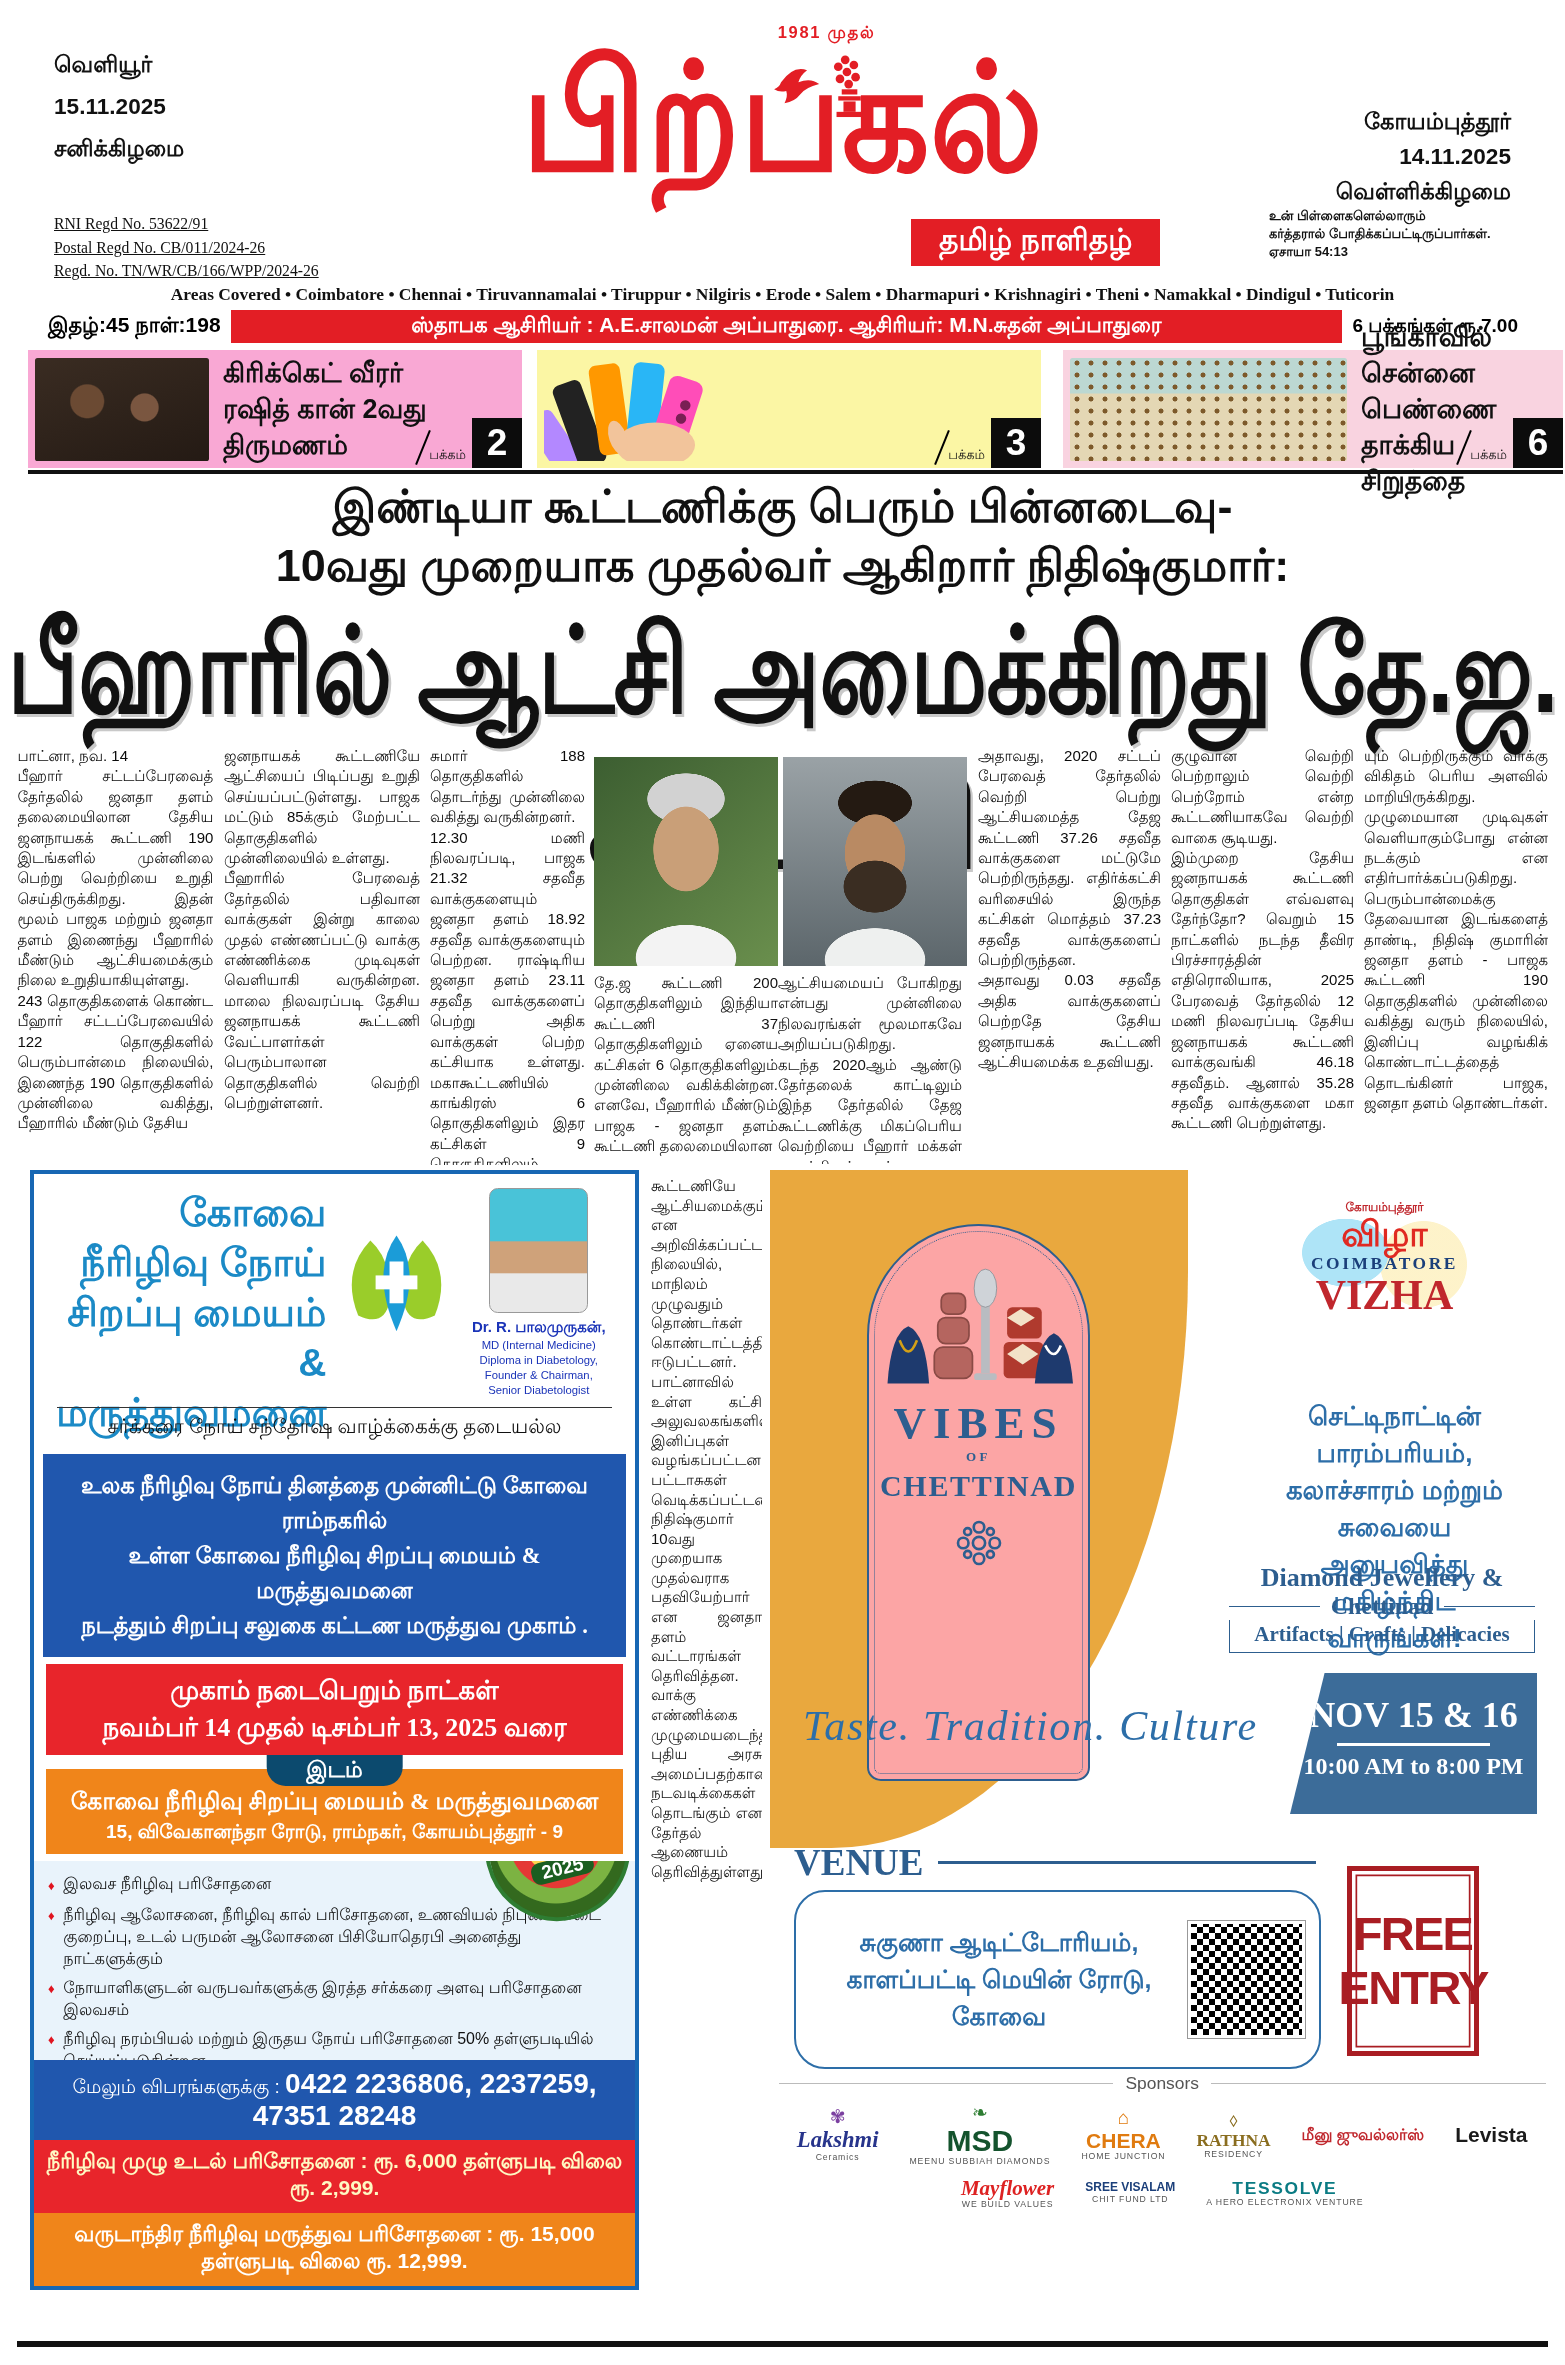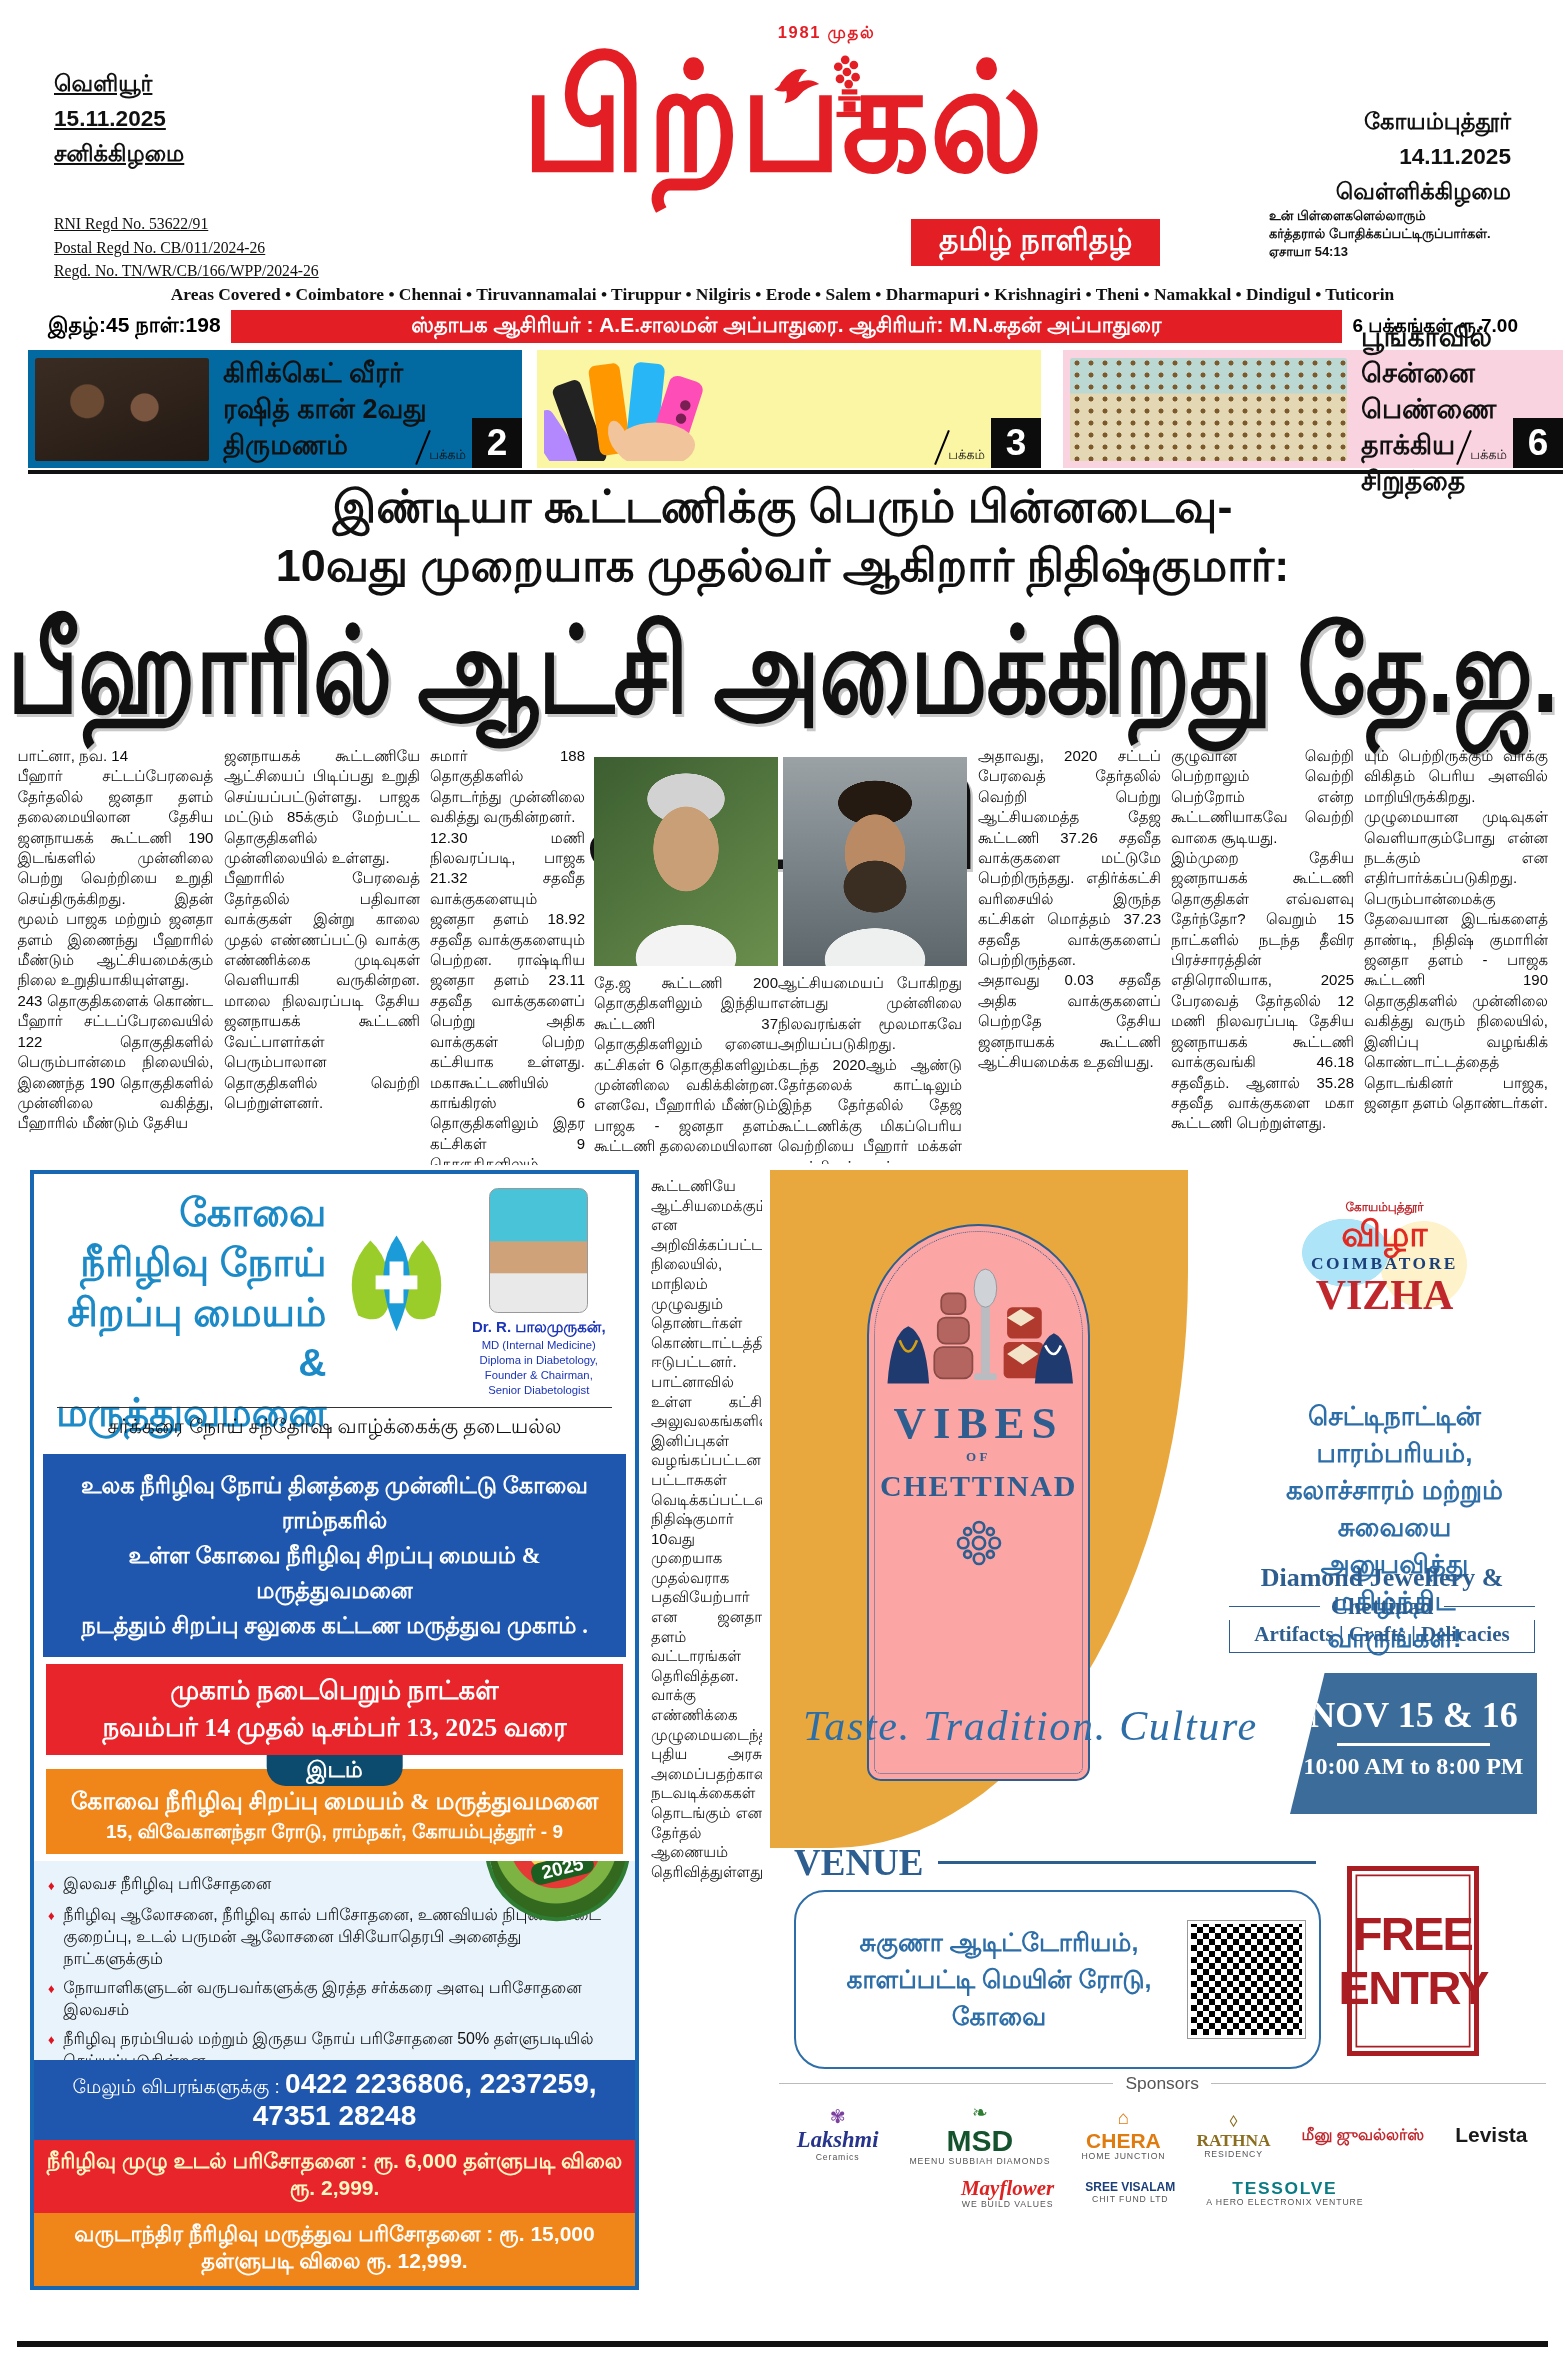--- a/index.html
+++ b/index.html
@@ -2,21 +2,21 @@
 <html style="font-size:14px"><head>
 <meta charset="utf-8">
 <style>
   html,body{margin:0;padding:0;background:#777;}
   #page{position:relative;width:1565px;height:2366px;background:#fff;overflow:hidden;
         font-family:"Liberation Sans",sans-serif;color:#111;}
   .abs{position:absolute;}
   .ml{white-space:pre-line;}
 
   
-  .city-left{left:54px;top:66px;font-size:22.6px;font-weight:bold;line-height:35px;text-decoration:underline;}
+  .city-left{left:54px;top:44px;font-size:22.6px;font-weight:bold;line-height:42px;}
   .city-right{right:54px;top:104px;font-size:22.6px;font-weight:bold;line-height:35px;text-align:right;}
   .emblem{left:735px;top:22.6px;width:183px;text-align:center;color:#e31e25;z-index:3;}
   .emblem .y{font-size:16.5px;font-weight:bold;letter-spacing:1.7px;}
   .masthead{left:0;top:42px;width:100%;text-align:center;color:#e31e25;font-size:137px;
             font-weight:bold;line-height:1;transform:scaleY(1.1);transform-origin:top;z-index:2;}
   .tagline{left:911px;top:219px;background:#e31e25;color:#fff;font-size:30px;font-weight:bold;
            padding:4.3px 28px;z-index:4;}
   .reg{left:54px;top:212px;font-family:"Liberation Serif",serif;font-size:15.7px;line-height:23.5px;
        text-decoration:underline;}
   .verse{right:35px;top:207px;font-size:13px;font-weight:bold;line-height:18px;width:261px;}
@@ -26,21 +26,21 @@
   .edbar .issue{background:#fff;color:#000;font-weight:bold;font-size:21px;display:flex;
                 align-items:center;padding-right:10.4px;}
   .edbar .mid{flex:1;background:#e31e25;color:#fff;font-weight:bold;font-size:21px;display:flex;
               align-items:center;justify-content:center;}
   .edbar .price{background:#fff;color:#000;font-weight:bold;font-size:19px;display:flex;
                 align-items:center;padding-left:10.4px;}
 
   
   .tz{position:absolute;top:350px;height:118px;display:flex;align-items:center;padding:7px;
       box-sizing:border-box;}
-  .tz1{left:28px;width:494px;background:#0369a1;}
+  .tz1{left:28px;width:494px;background:#f9a8d4;}
   .tz2{left:537px;width:504px;background:#fbf6a4;}
   .tz3{left:1063px;width:500px;background:#f9d3e0;}
   .tz .ph{height:103px;flex:none;border-radius:2.6px;}
   .tz1 .ph{width:174px;background:
       radial-gradient(circle at 30% 42%,#6b4a33 0 12%,transparent 13%),
       radial-gradient(circle at 63% 48%,#7a5640 0 11%,transparent 12%),
       linear-gradient(160deg,#3a2c22,#241a14);}
   .tz3 .ph{width:277px;background:
       radial-gradient(circle,#7d5a2b 2.2px,transparent 2.8px) 0 35px/14px 12px repeat,
       linear-gradient(#bcd8d2 0 34%,#e4d7b4 35% 100%);}

